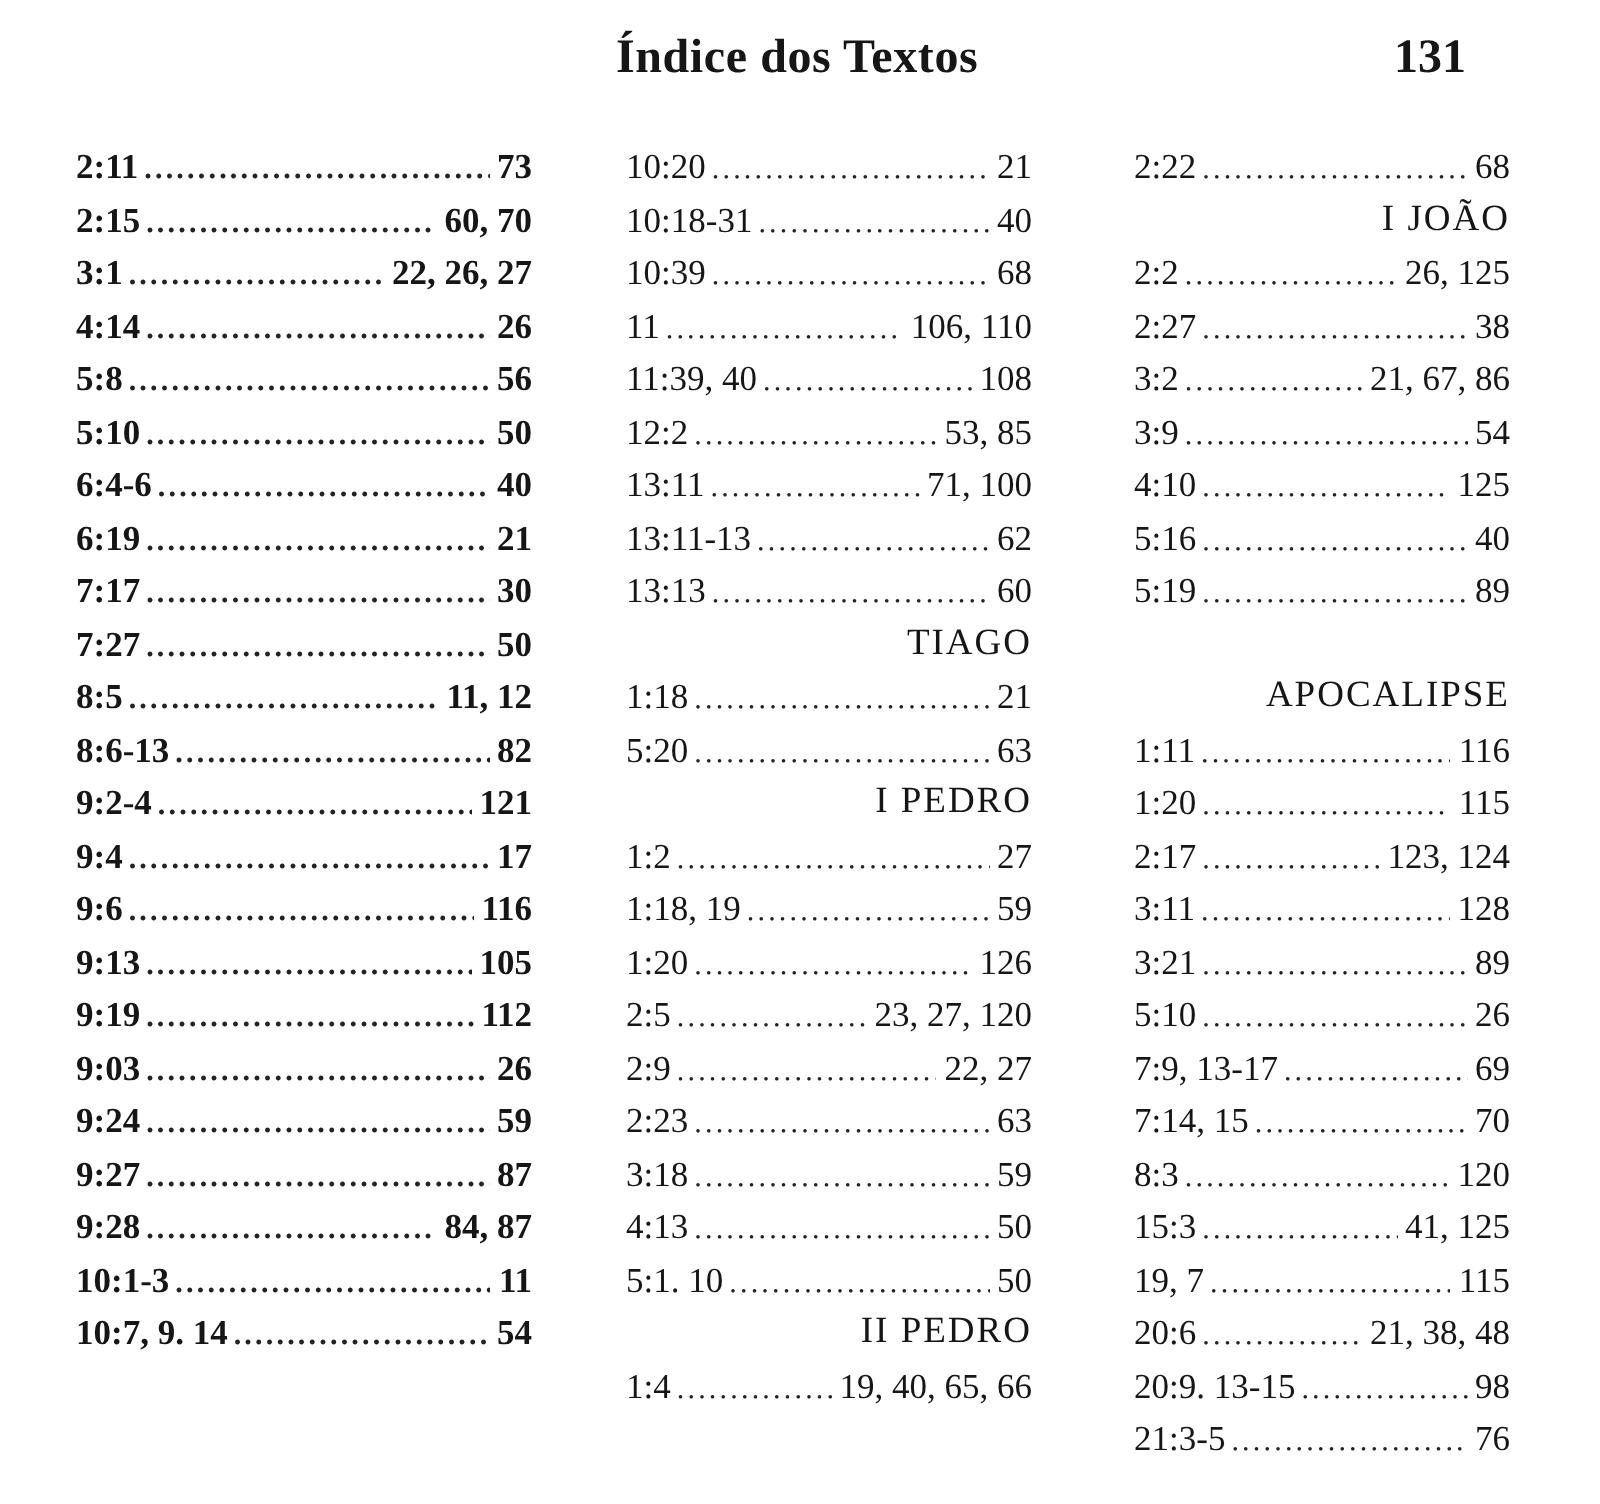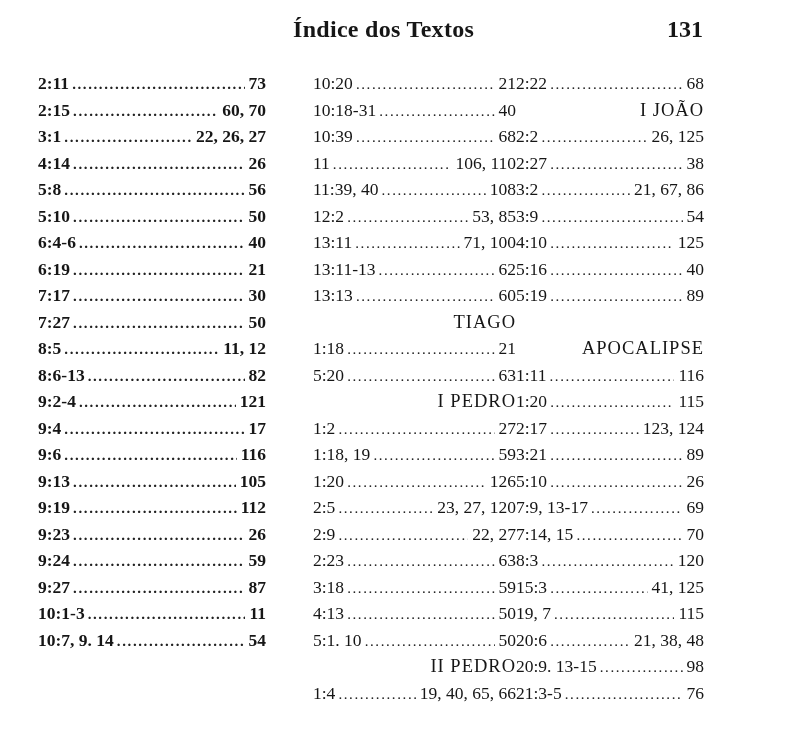--- a/index.html
+++ b/index.html
@@ -12,21 +12,21 @@
     height: 752px;
     overflow: hidden;
     font-family: "Liberation Serif", "DejaVu Serif", serif;
     color: #161616;
   }
   .page {
     position: relative;
     width: 800px;
     height: 752px;
     box-sizing: border-box;
-    padding: 12px 60px 0 38px;
+    padding: 12px 30px 0 38px;
   }
   .header {
     position: relative;
     height: 44px;
   }
   .title {
     position: absolute;
     left: 50%;
     top: 4px;
     transform: translateX(-53%);
@@ -44,21 +44,21 @@
     font-weight: bold;
   }
   .columns {
     display: flex;
     margin-top: 14px;
   }
   .column {
     box-sizing: border-box;
   }
   .col-0 { width: 228px; margin-right: 47px; font-weight: bold; }
-  .col-1 { width: 203px; }
+  .col-1 { width: 203px; margin-right: 51px; }
   .col-2 { width: 188px; }
   .row {
     display: flex;
     align-items: baseline;
     height: 26.5px;
     line-height: 26.5px;
     font-size: 17.5px;
     white-space: nowrap;
   }
   .row.spacer { height: 26.5px; }
@@ -181,33 +181,38 @@
           <span class="ref">9:13</span>
           <span class="leader"></span>
           <span class="pages">105</span>
         </div>
         <div class="row">
           <span class="ref">9:19</span>
           <span class="leader"></span>
           <span class="pages">112</span>
         </div>
         <div class="row">
-          <span class="ref">9:23</span>
+          <span class="ref">9:03</span>
           <span class="leader"></span>
           <span class="pages">26</span>
         </div>
         <div class="row">
           <span class="ref">9:24</span>
           <span class="leader"></span>
           <span class="pages">59</span>
         </div>
         <div class="row">
           <span class="ref">9:27</span>
           <span class="leader"></span>
           <span class="pages">87</span>
+        </div>
+        <div class="row">
+          <span class="ref">9:28</span>
+          <span class="leader"></span>
+          <span class="pages">84, 87</span>
         </div>
         <div class="row">
           <span class="ref">10:1-3</span>
           <span class="leader"></span>
           <span class="pages">11</span>
         </div>
         <div class="row">
           <span class="ref">10:7, 9. 14</span>
           <span class="leader"></span>
           <span class="pages">54</span>
@@ -374,20 +379,25 @@
         </div>
         <div class="row">
           <span class="ref">1:20</span>
           <span class="leader"></span>
           <span class="pages">115</span>
         </div>
         <div class="row">
           <span class="ref">2:17</span>
           <span class="leader"></span>
           <span class="pages">123, 124</span>
+        </div>
+        <div class="row">
+          <span class="ref">3:11</span>
+          <span class="leader"></span>
+          <span class="pages">128</span>
         </div>
         <div class="row">
           <span class="ref">3:21</span>
           <span class="leader"></span>
           <span class="pages">89</span>
         </div>
         <div class="row">
           <span class="ref">5:10</span>
           <span class="leader"></span>
           <span class="pages">26</span>

